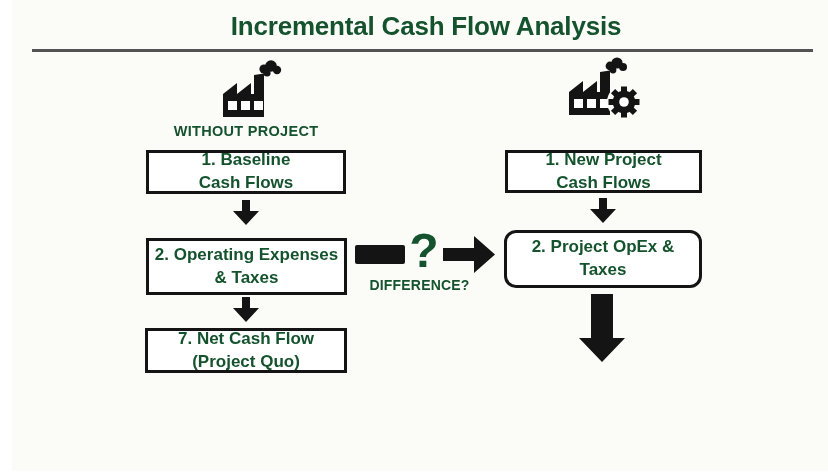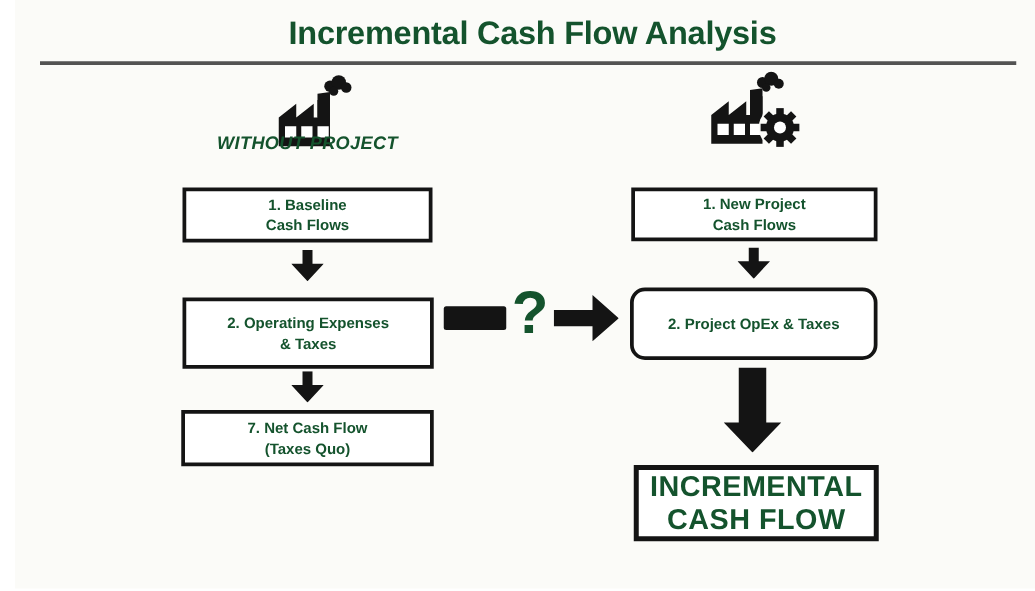--- a/index.html
+++ b/index.html
@@ -36,21 +36,21 @@
   .flow-box {
     position: absolute;
     background: #ffffff;
     border: 3px solid #141414;
     display: flex;
     flex-direction: column;
     justify-content: center;
     align-items: center;
     text-align: center;
     font-weight: 700;
-    font-size: 12px;
+    font-size: 17px;
     line-height: 1.35;
     box-sizing: border-box;
   }
   .result-box {
     position: absolute;
     background: #ffffff;
     border: 4px solid #141414;
     display: flex;
     flex-direction: column;
     justify-content: center;
@@ -102,21 +102,21 @@
       <circle cx="61" cy="10" r="4.2"></circle>
       <circle cx="51" cy="13" r="3.6"></circle>
       <path d="M38 15 L48 13.5 L48 34 L38 34 Z"></path>
       <path d="M7 57 V34 L21 23 V34 L35 23 V34 H38 V20 H48 V57 Z"></path>
       <rect x="12" y="41" width="9" height="9" fill="#ffffff"></rect>
       <rect x="25" y="41" width="9" height="9" fill="#ffffff"></rect>
       <rect x="38" y="41" width="9" height="9" fill="#ffffff"></rect>
     </svg>
   </div>
 
-  <div class="col-label" style="left:134px; top:107px; width:200px;font-style:italic;">WITHOUT PROJECT</div>
+  <div class="col-label" style="left:134px; top:123px; width:200px;">WITHOUT PROJECT</div>
 
   <div class="flow-box" style="left:134px; top:150px; width:200px; height:44px;">
     <span>1. Baseline</span>
     <span>Cash Flows</span>
   </div>
 
   <div class="abs" style="left:221px; top:200px;">
     <svg width="26" height="25" viewBox="0 0 26 25" fill="#141414">
       <path d="M9 0 h8 v11 h9 L13 25 L0 11 h9 z"></path>
     </svg>
@@ -128,30 +128,31 @@
   </div>
 
   <div class="abs" style="left:221px; top:297px;">
     <svg width="26" height="25" viewBox="0 0 26 25" fill="#141414">
       <path d="M9 0 h8 v11 h9 L13 25 L0 11 h9 z"></path>
     </svg>
   </div>
 
   <div class="flow-box" style="left:133px; top:328px; width:202px; height:45px;">
     <span>7. Net Cash Flow</span>
-    <span>(Taxes Quo)</span>
+    <span>(Project Quo)</span>
   </div>
 
   <div class="dash"></div>
   <div class="qmark">?</div>
   <div class="abs" style="left:431px; top:236px;">
     <svg width="52" height="37" viewBox="0 0 52 37" fill="#141414">
       <path d="M0 12 h31 v-12 l21 18.5 L31 37 v-12 h-31 z"></path>
     </svg>
   </div>
+  <div class="diff-label">DIFFERENCE?</div>
 
   <div class="abs" style="left:554px; top:57px;">
     <svg width="78" height="62" viewBox="0 0 78 62" fill="#141414">
       <circle cx="44" cy="9" r="4.4"></circle>
       <circle cx="51" cy="6" r="5.6"></circle>
       <circle cx="57" cy="10" r="4"></circle>
       <circle cx="47" cy="13" r="3.4"></circle>
       <path d="M34 15 L44 13.5 L44 34 L34 34 Z"></path>
       <path d="M3 58 V35 L17 24 V35 L31 24 V35 H34 V20 H44 V58 Z"></path>
       <rect x="8" y="42" width="9" height="9" fill="#ffffff"></rect>
@@ -190,18 +191,14 @@
   <div class="flow-box" style="left:492px; top:230px; width:198px; height:58px;border-radius:12px;">
     <span>2. Project OpEx &amp; Taxes</span>
   </div>
 
   <div class="abs" style="left:567px; top:294px;">
     <svg width="46" height="68" viewBox="0 0 46 68" fill="#141414">
       <path d="M12 0 h22 v44 h12 L23 68 L0 44 h12 z"></path>
     </svg>
   </div>
 
-  <div class="result-box" style="left:495px; top:372px; width:196px; height:61px;">
-    <span>INCREMENTAL</span>
-    <span>CASH FLOW</span>
-  </div>
 
 </div>
 
 </body></html>

